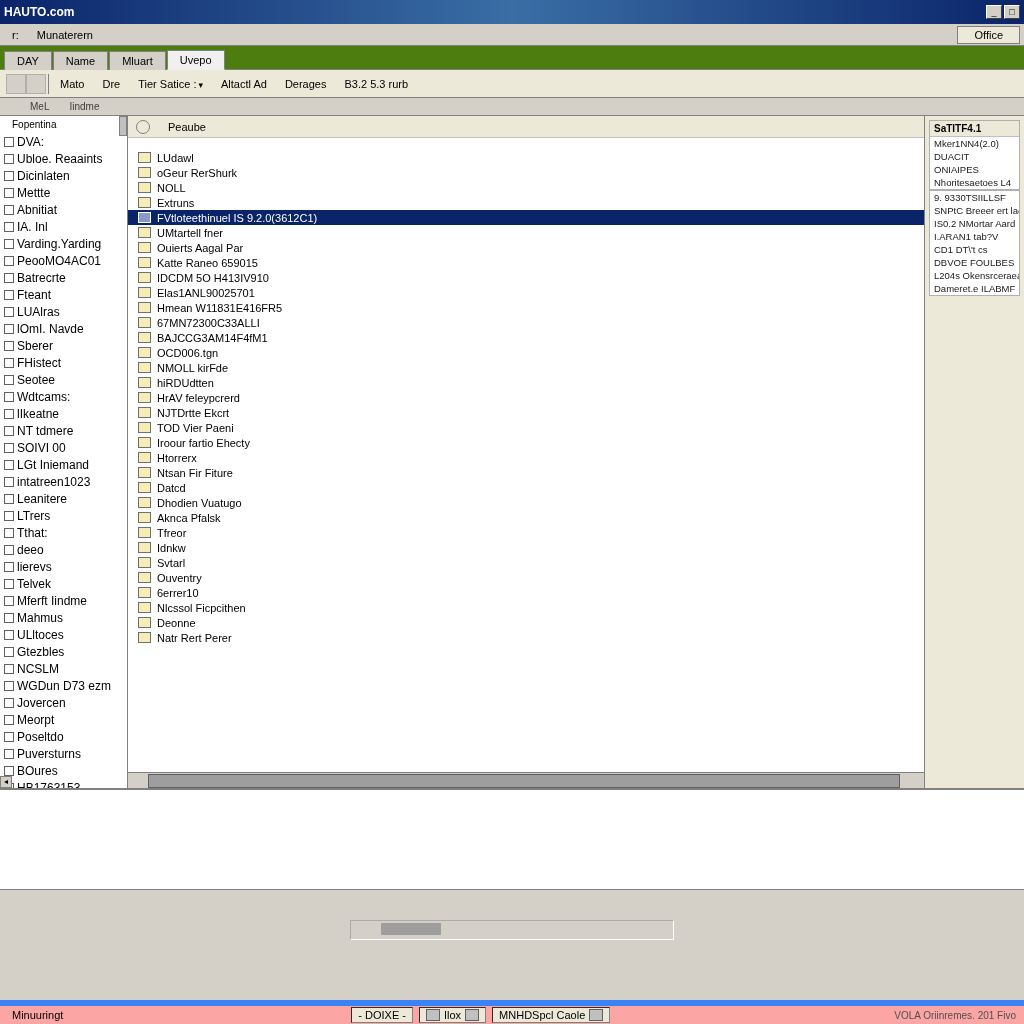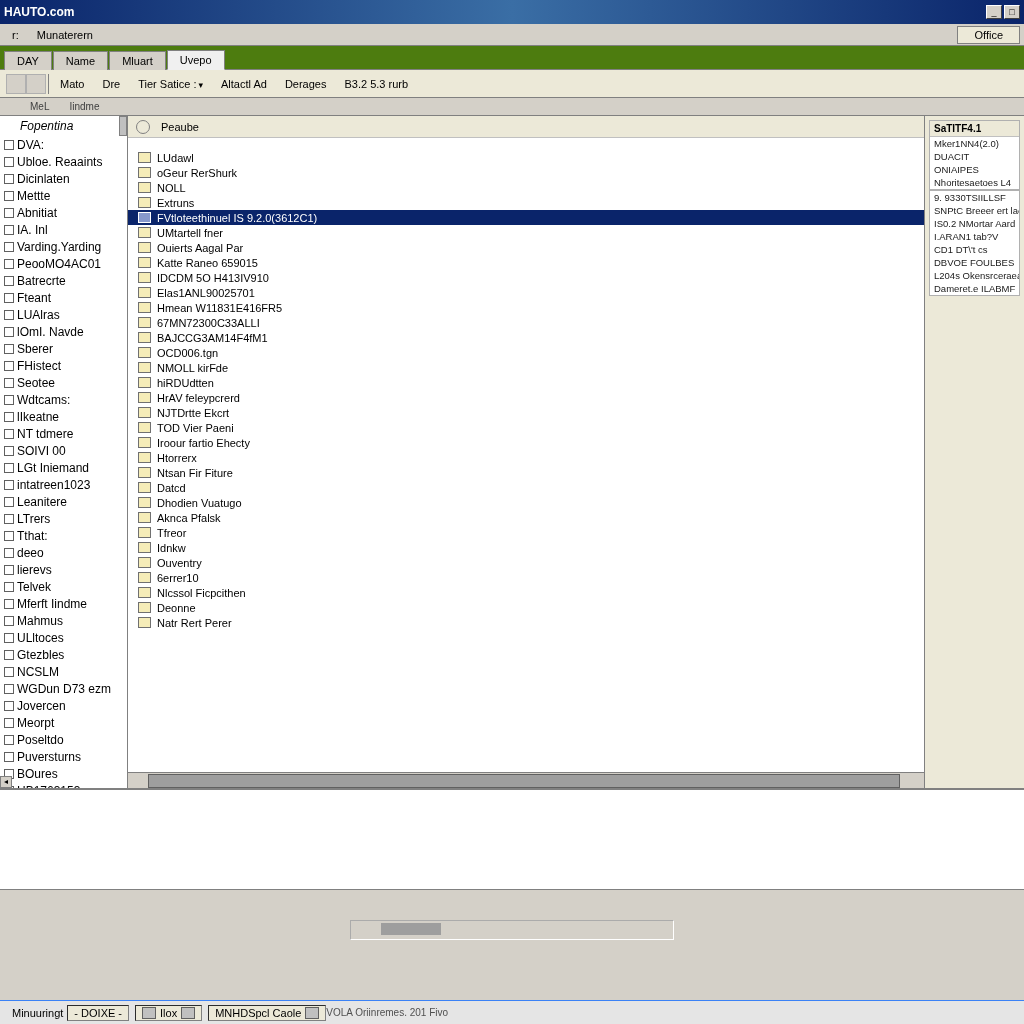--- a/index.html
+++ b/index.html
@@ -24,27 +24,27 @@
 .tool-btn { padding: 2px 8px; font-size: 11px; border: 1px solid transparent; }
 .tool-sep { width: 1px; height: 20px; background: #808080; margin: 0 2px; }
 .tool-drop::after { content: "▾"; margin-left: 2px; font-size: 9px; }
 
 .subbar { height: 18px; background: #d4d0c8; border-bottom: 1px solid #808080; display: flex; align-items: center; padding: 0 30px; gap: 20px; font-size: 10px; color: #404040; }
 
 .main { display: flex; height: 674px; border-bottom: 2px solid #808080; }
 
 .sidebar { width: 128px; background: #fff; border-right: 1px solid #808080; overflow: hidden; position: relative; }
 .sidebar-thumb { position: absolute; right: 0; top: 0; width: 8px; height: 20px; background: #c0c0c0; border: 1px solid #808080; }
-.side-header { font-size: 12px; padding: 3px 20px; font-style: italic; }
+.side-header { font-size: 10px; padding: 3px 12px; }
 .side-item { font-size: 12px; padding: 1.5px 4px; display: flex; align-items: center; gap: 3px; white-space: nowrap; overflow: hidden; cursor: default; }
 .side-ico { width: 10px; height: 10px; border: 1px solid #606060; flex-shrink: 0; display: inline-block; }
 .side-scroll { position: absolute; bottom: 0; left: 0; width: 12px; height: 12px; background: #d4d0c8; border: 1px solid #808080; font-size: 8px; text-align: center; }
 
 .content { flex: 1; display: flex; flex-direction: column; background: #fff; position: relative; }
-.content-header { height: 22px; background: #ece9d8; border-bottom: 1px solid #c0c0c0; display: flex; align-items: center; padding: 0 8px; gap: 11px; font-size: 11px; }
+.content-header { height: 22px; background: #ece9d8; border-bottom: 1px solid #c0c0c0; display: flex; align-items: center; padding: 0 8px; gap: 18px; font-size: 11px; }
 .refresh-ico { width: 14px; height: 14px; border: 1px solid #808080; border-radius: 50%; }
 .content-body { flex: 1; overflow: hidden; position: relative; }
 .folder-list { padding: 12px 0; }
 .folder-item { display: flex; align-items: center; gap: 6px; padding: 1.5px 10px; font-size: 11px; cursor: default; white-space: nowrap; }
 .folder-item.selected { background: #0a246a; color: #fff; }
 .folder-ico { width: 13px; height: 11px; border: 1px solid #707070; background: #f5ecb8; flex-shrink: 0; }
 .folder-item.selected .folder-ico { border-color: #fff; background: #8899cc; }
 .content-scroll-h { height: 16px; background: #d4d0c8; border-top: 1px solid #808080; position: relative; }
 .content-scroll-h::before { content: ""; position: absolute; left: 20px; width: 750px; height: 12px; top: 1px; background: #9e9e9e; border: 1px solid #606060; }
 
@@ -52,21 +52,21 @@
 .rp-section { background: #fff; border: 1px solid #b0b0b0; }
 .rp-hdr { background: #ece9d8; font-size: 10px; padding: 2px 4px; border-bottom: 1px solid #c0c0c0; font-weight: bold; }
 .rp-line { font-size: 9.5px; padding: 1px 4px; white-space: nowrap; overflow: hidden; color: #202020; }
 
 .lower-gap { height: 100px; background: #fff; border-bottom: 1px solid #808080; }
 
 .status-gap { height: 80px; background: #d4d0c8; }
 .status-inner { height: 20px; margin: 30px 350px; background: #d4d0c8; border: 1px inset #fff; position: relative; }
 .status-inner::before { content: ""; position: absolute; left: 30px; width: 60px; height: 12px; top: 2px; background: #9e9e9e; }
 
-.statusbar { height: 24px; background: #e5e5e5; border-top: 1px solid #3b82f6; display: flex; align-items: center; padding: 0 8px; justify-content: flex-start; font-size: 11px; }
+.statusbar { height: 24px; background: #fca5a5; border-top: 6px solid #3b82f6; display: flex; align-items: center; padding: 0 8px; justify-content: space-between; font-size: 11px; }
 .status-left { padding: 2px 4px; }
 .status-center { display: flex; gap: 6px; align-items: center; }
 .status-box { border: 1px inset #808080; padding: 1px 6px; background: #ece9d8; display: flex; align-items: center; gap: 4px; }
 .status-ico { width: 14px; height: 12px; background: #c0c0c0; border: 1px solid #606060; }
 .status-right { color: #505050; font-size: 10px; }
 </style>
 </head>
 <body>
 
 <div class="titlebar">
@@ -385,20 +385,24 @@
             <span class="folder-ico"></span>
             <span>Aknca Pfalsk</span>
           </div>
           <div class="folder-item">
             <span class="folder-ico"></span>
             <span>Tfreor</span>
           </div>
           <div class="folder-item">
             <span class="folder-ico"></span>
             <span>Idnkw</span>
+          </div>
+          <div class="folder-item">
+            <span class="folder-ico"></span>
+            <span>Svtarl</span>
           </div>
           <div class="folder-item">
             <span class="folder-ico"></span>
             <span>Ouventry</span>
           </div>
           <div class="folder-item">
             <span class="folder-ico"></span>
             <span>6errer10</span>
           </div>
           <div class="folder-item">

